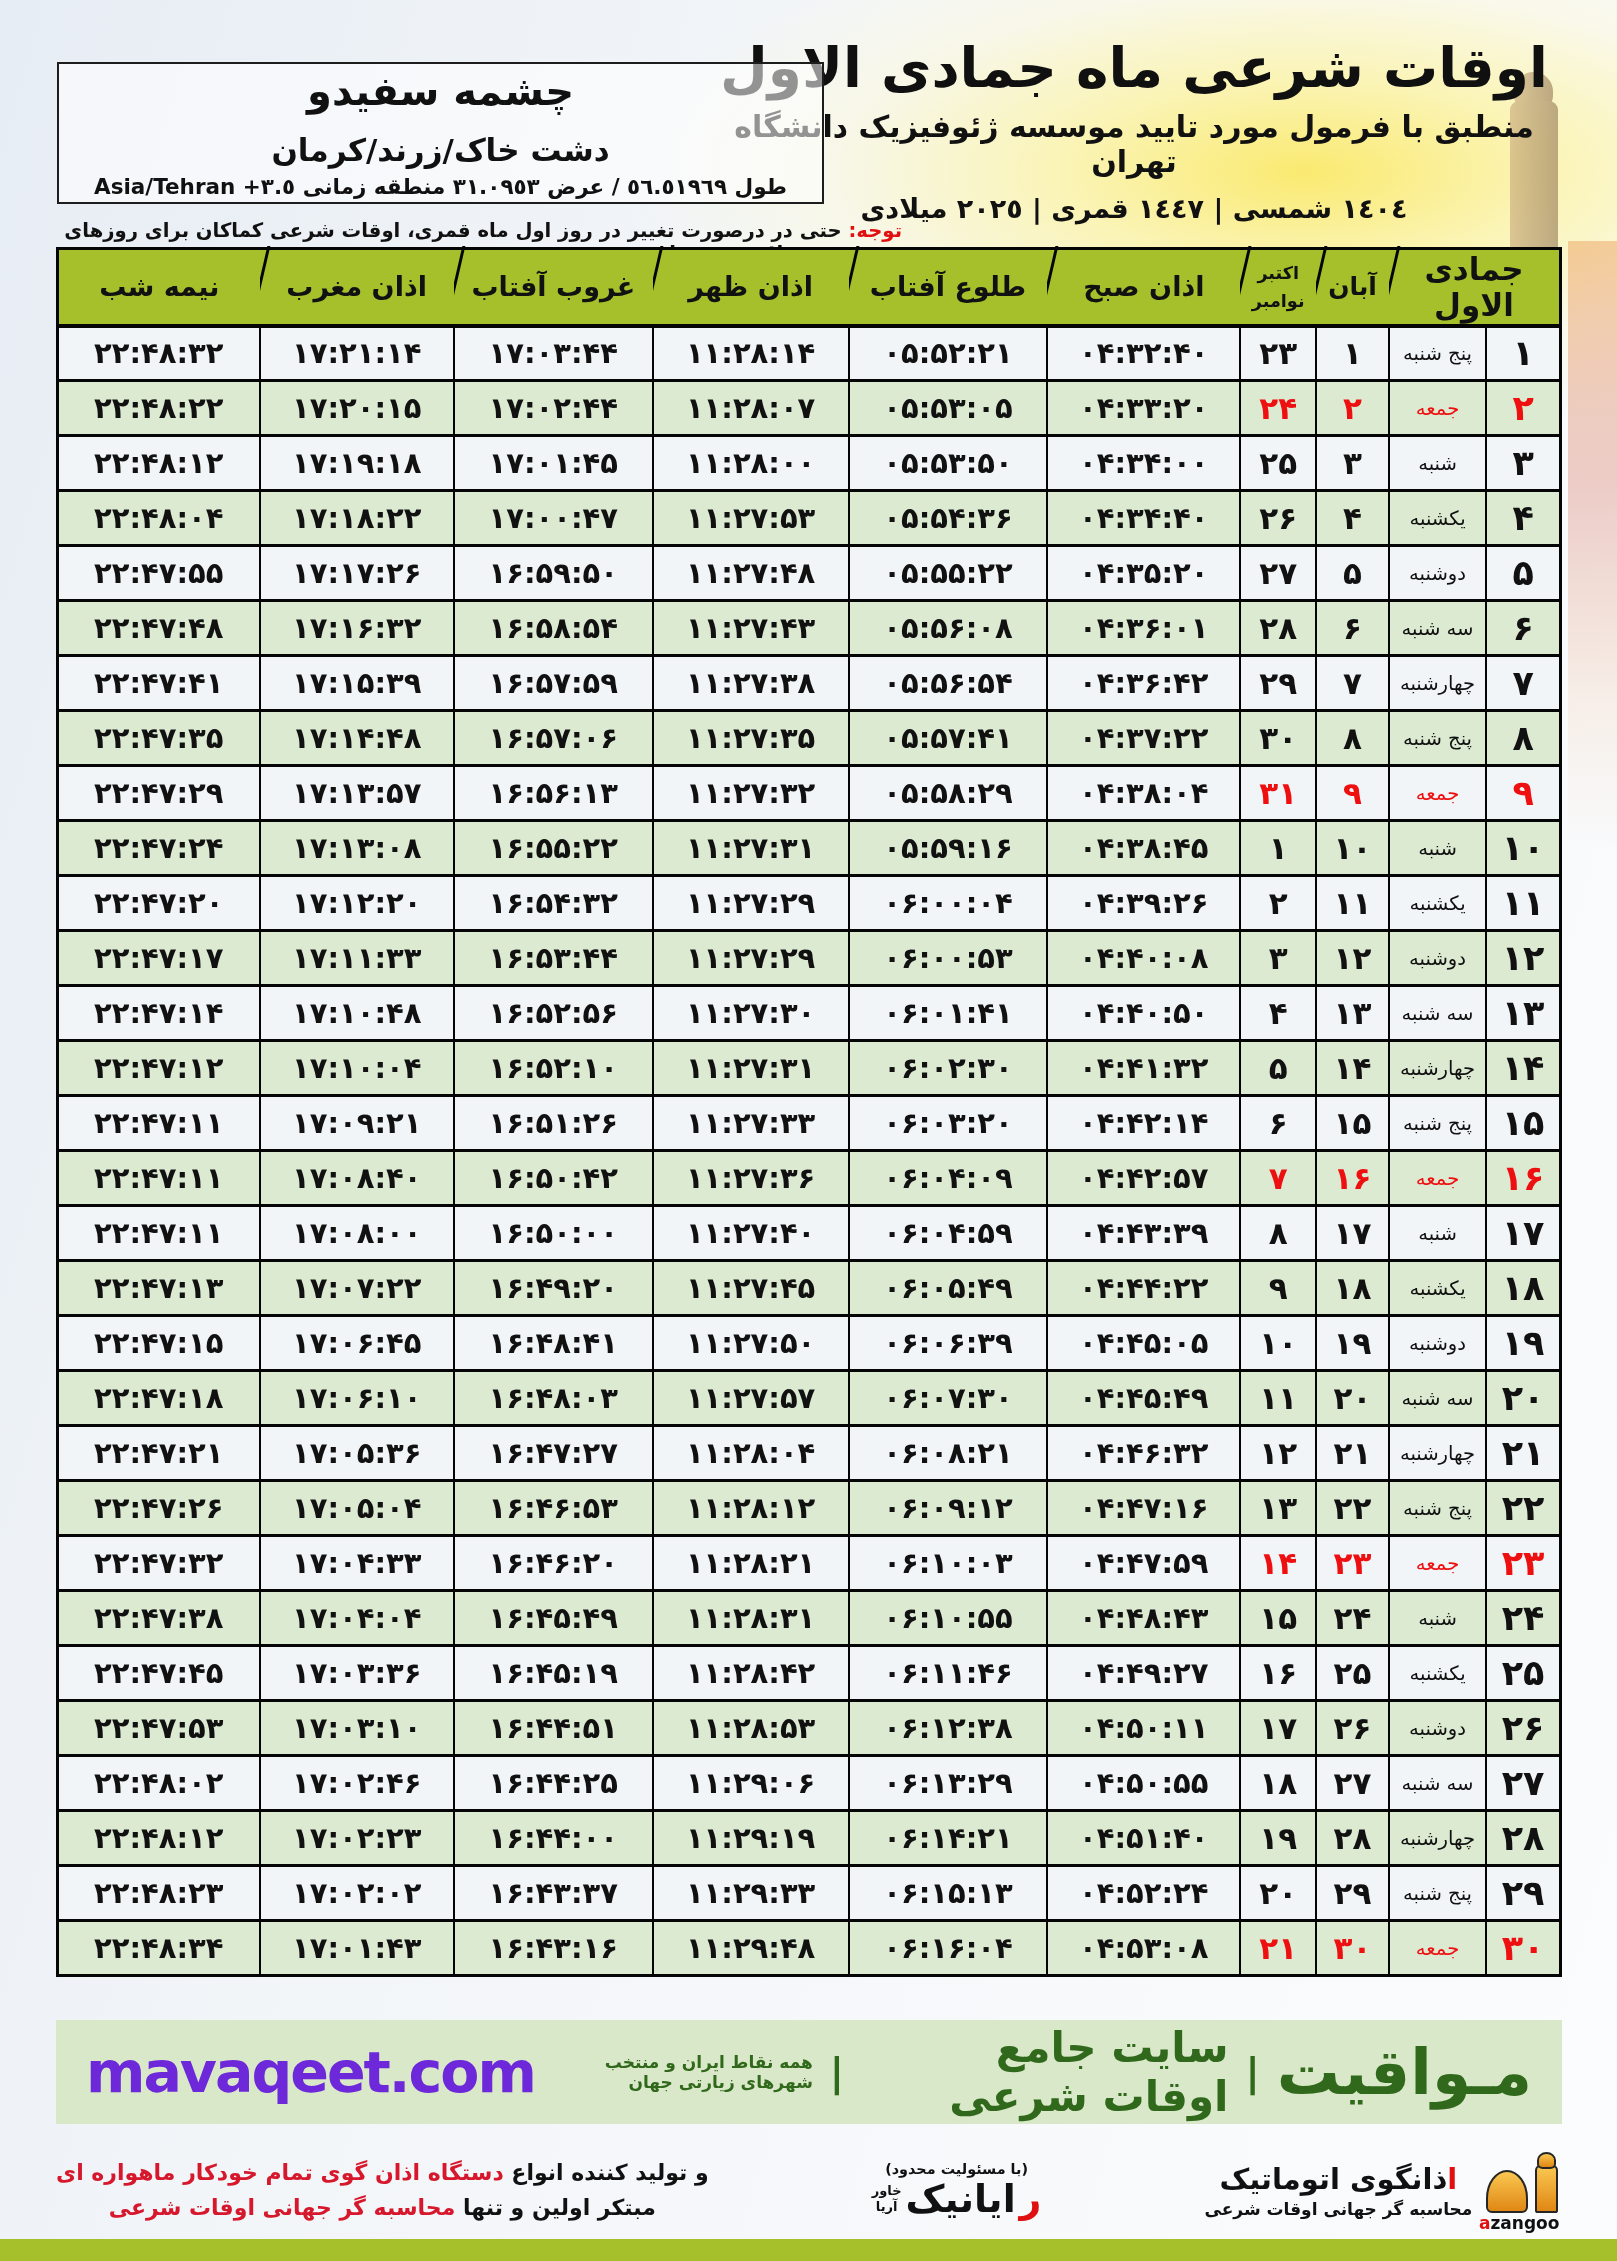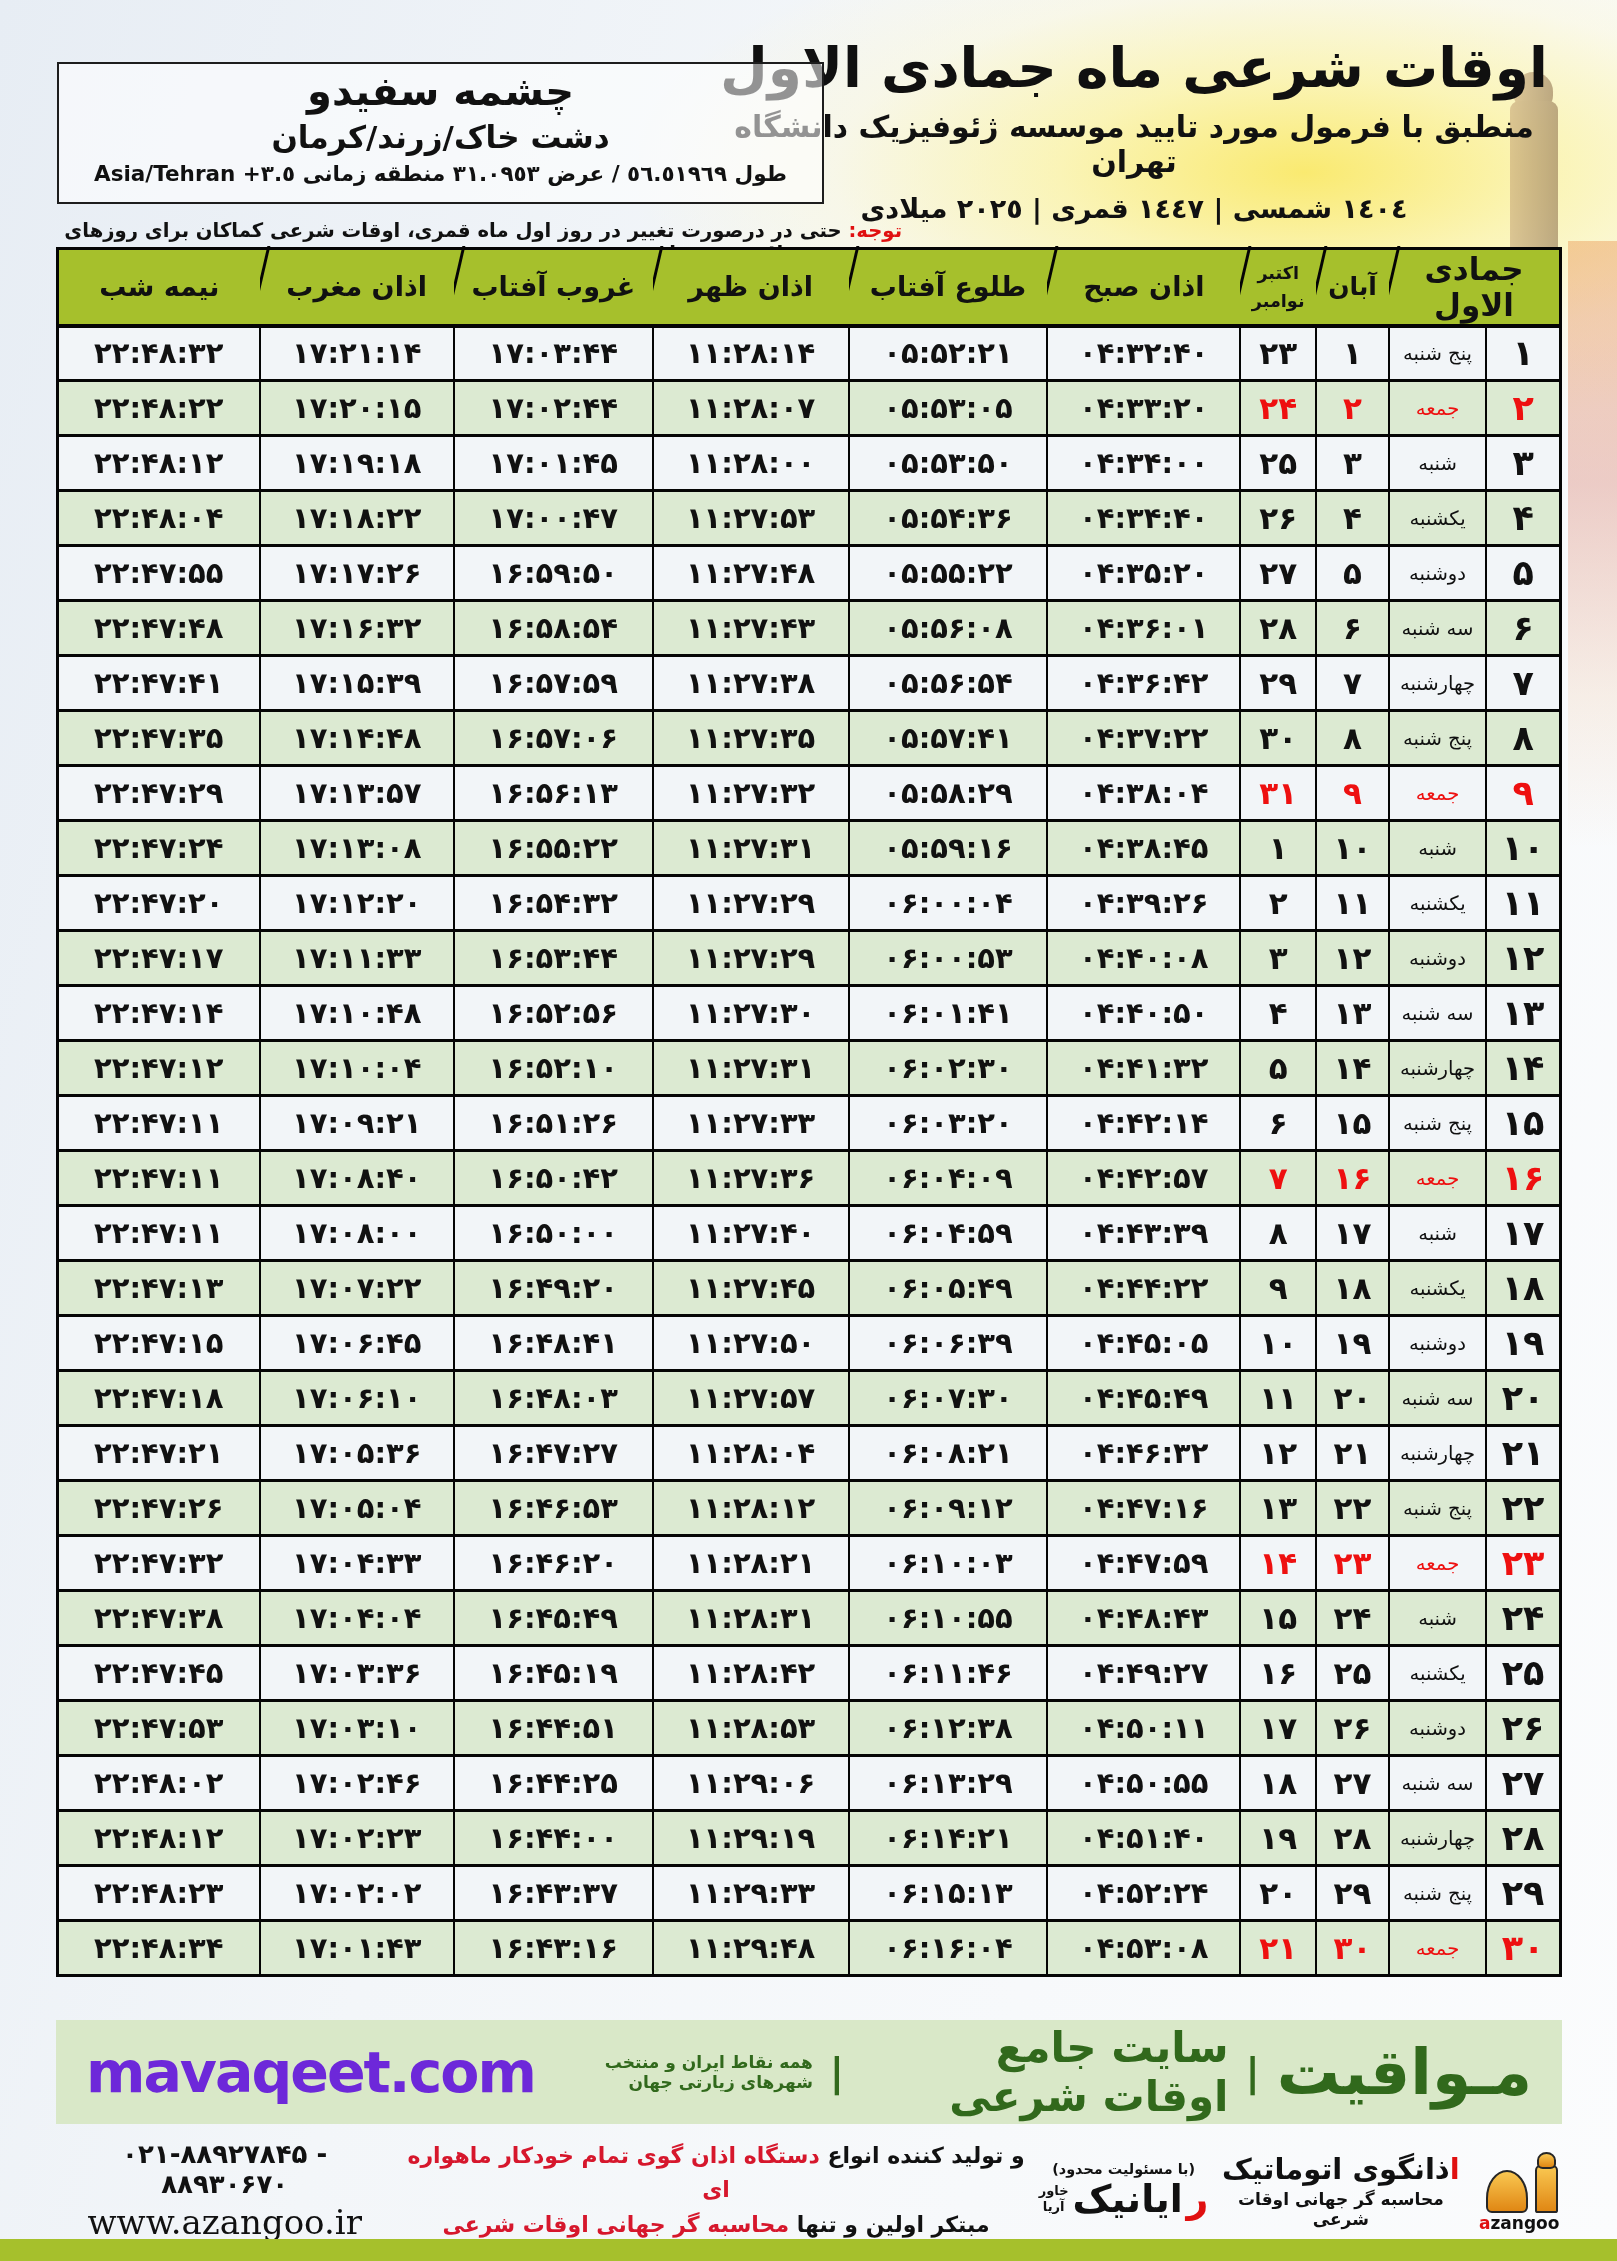--- a/index.html
+++ b/index.html
@@ -22,21 +22,21 @@
 
   
   .title-block { position:absolute; top:36px; right:63px; width:842px; text-align:center; z-index:1; }
   .main-title  { font-size:55px; font-weight:bold; color:#101010; }
   .sub-title   { font-size:30px; font-weight:bold; margin-top:9px; }
   .years-line  { font-size:27px; margin-top:14.4px; font-weight:bold; }
 
   .location-box { position:absolute; top:62px; left:57px; width:767px; height:142px; z-index:1;
     border:2.6px solid #1d1d1d; background:rgba(255,255,255,.55); text-align:center; padding-top:3.9px; }
   .loc-name   { font-size:40px; font-weight:bold; }
-  .loc-region { font-size:31px; font-weight:bold; margin-top:5px; }
+  .loc-region { font-size:31px; font-weight:bold; margin-top:18px; }
   .loc-coords { font-size:21.5px; font-weight:bold; margin-top:6.5px; }
 
   .notice { position:absolute; top:219px; left:57px; width:845px; font-size:19.6px; font-weight:bold;
             text-align:right; z-index:1; }
   .notice .red { color:#e01010; }
 
   
   .table-wrap { position:absolute; top:247px; left:56px; right:56px; z-index:1; }
   table.prayer { width:100%; border-collapse:collapse; table-layout:fixed; border:3.3px solid #050505;
                  background:#fff; }
@@ -567,22 +567,18 @@
       </div>
     </div>
 
     <div class="promo">
       <div><span>و تولید کننده انواع</span>
         <span class="red">دستگاه اذان گوی تمام خودکار ماهواره ای</span></div>
       <div><span>مبتکر اولین و تنها</span>
         <span class="red">محاسبه گر جهانی اوقات شرعی</span></div>
     </div>
 
-    <div class="contact">
-      <div class="phone">۰۲۱-۸۸۹۲۷۸۴۵ - ۸۸۹۳۰۶۷۰</div>
-      <div class="website">www.azangoo.ir</div>
-    </div>
 
   </div>
 
   <div class="bottom-bar"></div>
 </div>
 
 
 </body></html>

